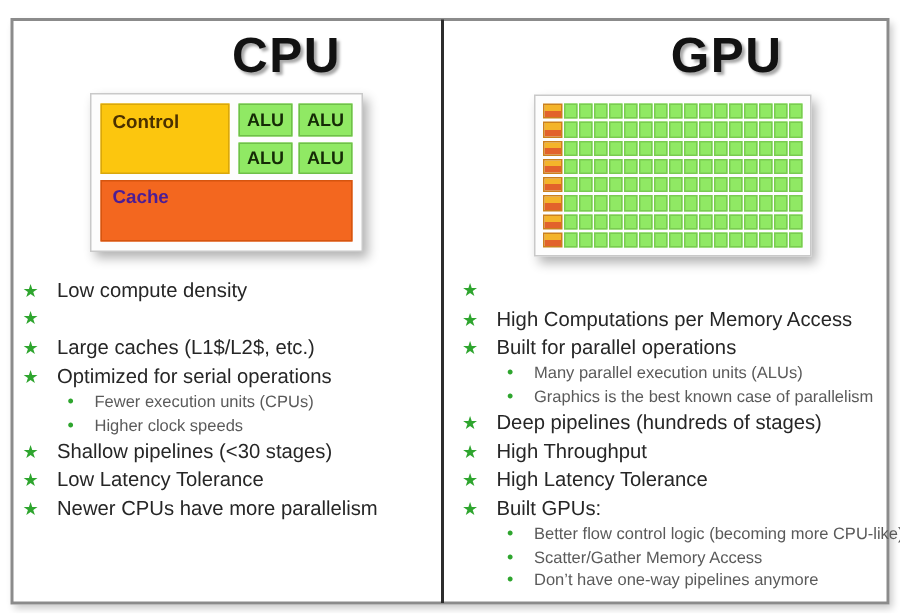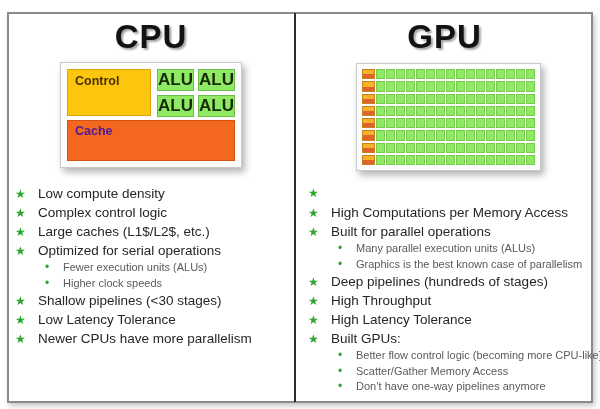--- a/index.html
+++ b/index.html
@@ -13,40 +13,41 @@
     box-shadow:2px 3px 5px rgba(0,0,0,0.22);
   }
   .divider{
     position:absolute;left:294px;top:13px;width:2px;height:389px;
     background:#2d2d2d;
   }
   .panel-title{
     position:absolute;top:18px;margin:0;text-align:center;
     font-size:33px;font-weight:bold;color:#121212;letter-spacing:1px;
     text-shadow:2px 2px 2px rgba(0,0,0,0.35);
+    padding-left:40px;
   }
   .panel-title.cpu{left:8px;width:286px;}
   .panel-title.gpu{left:296px;width:297px;}
 
   
   .cpu-diagram{
     position:absolute;left:60px;top:62px;width:182px;height:106px;
     box-sizing:border-box;background:#fdfdfd;border:1px solid #c9c9c9;
     box-shadow:3px 4px 7px rgba(0,0,0,0.30);padding:6px;
   }
   .cpu-top{display:flex;gap:6px;height:47px;}
   .cpu-control{
     width:86px;box-sizing:border-box;background:var(--control-fill,#fcc60e);
     border:1px solid #d9a70a;font-weight:bold;font-size:12.5px;color:#4a3000;
     padding:4px 0 0 7px;
   }
   .cpu-alus{flex:1;display:grid;grid-template-columns:1fr 1fr;grid-template-rows:1fr 1fr;gap:4px;}
   .cpu-alu{
     box-sizing:border-box;background:var(--alu-fill,#90e964);border:1px solid #6fbf49;
-    font-weight:bold;font-size:17px;color:#152b06;
+    font-weight:bold;font-size:12px;color:#152b06;
     display:flex;align-items:center;justify-content:center;
   }
   .cpu-cache{
     margin-top:4px;height:41px;box-sizing:border-box;
     background:var(--cache-fill,#f3671f);border:1px solid #d5550f;
     font-weight:bold;font-size:12.5px;color:#4c1d95;padding:3px 0 0 7px;
   }
 
   
   .gpu-diagram{
@@ -259,33 +260,32 @@
       </div>
   </div>
 
   <ul class="bullets cpu">
       <li class="item">
         <span class="star">★</span>
         <span class="txt">Low compute density</span>
       </li>
       <li class="item">
         <span class="star">★</span>
-        <span class="txt">Complex control logic</span>
       </li>
       <li class="item">
         <span class="star">★</span>
         <span class="txt">Large caches (L1$/L2$, etc.)</span>
       </li>
       <li class="item">
         <span class="star">★</span>
         <span class="txt">Optimized for serial operations</span>
       </li>
       <li class="subitem">
         <span class="dot">•</span>
-        <span class="subtxt">Fewer execution units (ALUs)</span>
+        <span class="subtxt">Fewer execution units (CPUs)</span>
       </li>
       <li class="subitem">
         <span class="dot">•</span>
         <span class="subtxt">Higher clock speeds</span>
       </li>
       <li class="item">
         <span class="star">★</span>
         <span class="txt">Shallow pipelines (&lt;30 stages)</span>
       </li>
       <li class="item">

